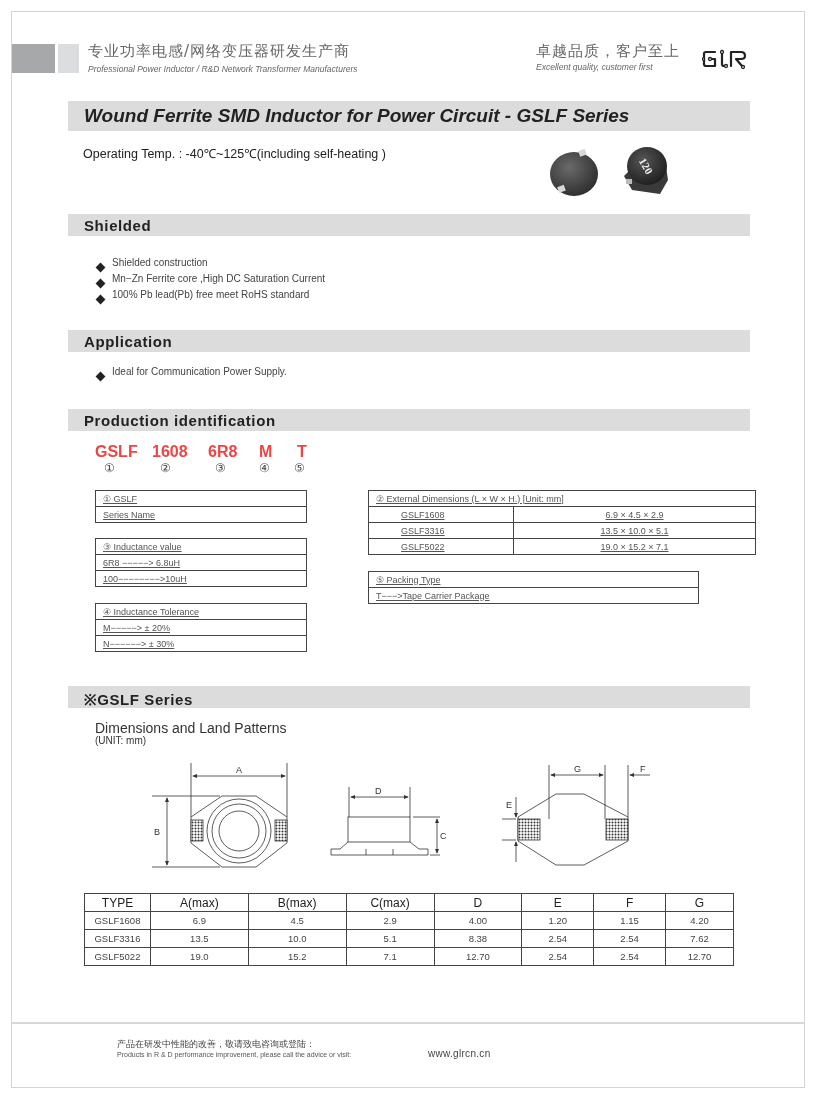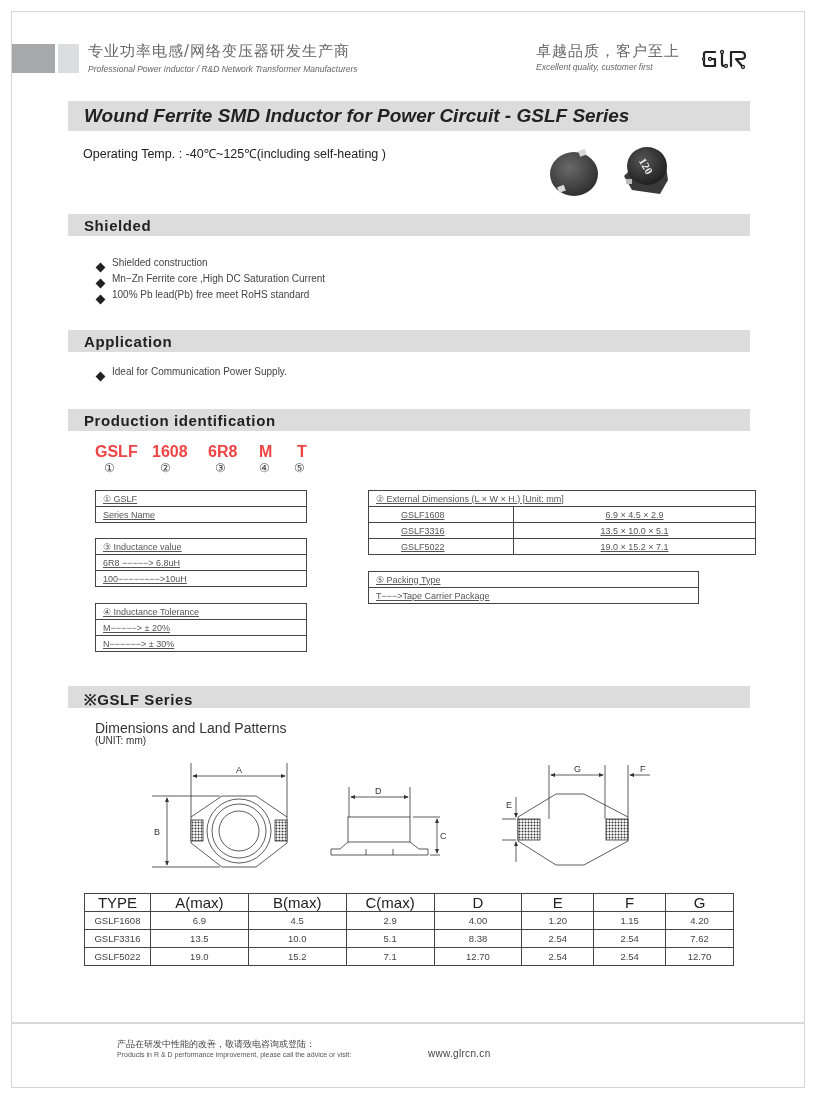--- a/index.html
+++ b/index.html
@@ -35,21 +35,21 @@
   table.box { position:absolute; border-collapse:collapse; font-size:9px; color:#555; }
   table.box td { border:1px solid #444; height:15px; padding:0 0 0 7px; white-space:nowrap;text-decoration:underline; }
   table.box td.c { text-align:center; padding:0; }
 
   .dimtitle { position:absolute; left:95px; top:720px; font-size:14px; color:#333; }
   .dimunit { position:absolute; left:95px; top:735px; font-size:10px; color:#333; }
   .diagram { position:absolute; left:140px; top:755px; width:540px; height:120px; }
 
   table.spec { position:absolute; left:84px; top:893px; width:650px; border-collapse:collapse; font-size:9.5px; color:#444; }
   table.spec td { border:1px solid #444; height:17px; text-align:center; padding:0; }
-  table.spec tr.head td { color:#222; font-size:15px;margin-left:32px; }
+  table.spec tr.head td { color:#222; font-size:12px;margin-left:32px; }
 
   .foot-cn { position:absolute; left:117px; top:1038px; font-size:9px; color:#444; font-family:"DejaVu Sans", sans-serif; }
   .foot-en { position:absolute; left:117px; top:1051px; font-size:7px; color:#555; }
   .foot-url { position:absolute; left:428px; top:1048px; font-size:10px; color:#444; letter-spacing:0.3px;text-align:right; }
 </style>
 </head>
 <body>
 
 <div class="page-frame"></div>
 <div class="footer-rule"></div>

